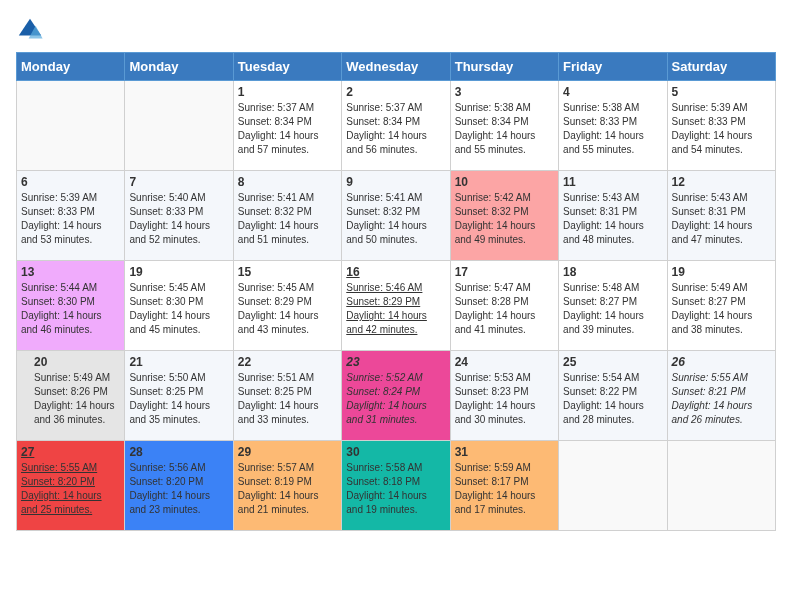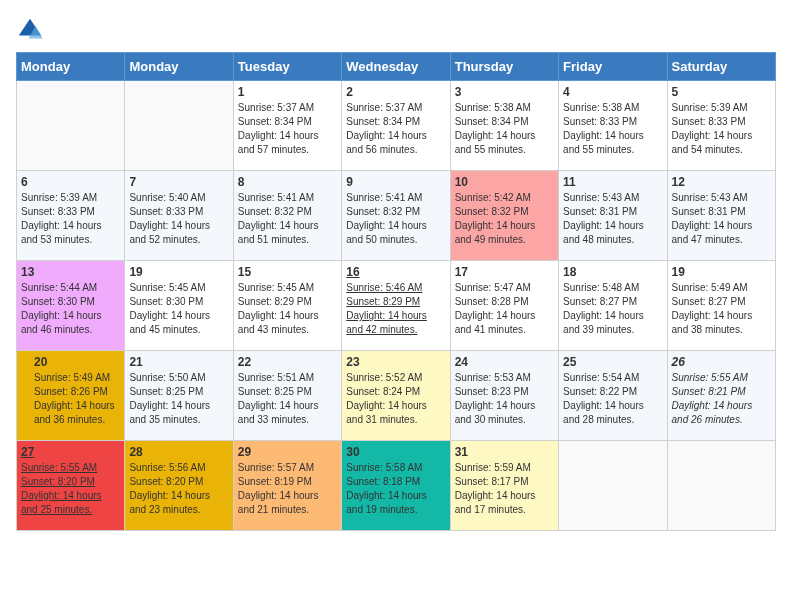--- a/index.html
+++ b/index.html
@@ -237,39 +237,39 @@
         </div>
         </td>
         <td style="background-color: rgb(255, 255, 255);">
           <div class="day-number">19</div>
         <div class="day-info">
           Sunrise: 5:49 AM<br>Sunset: 8:27 PM<br>Daylight: 14 hours and 38 minutes.
         </div>
         </td>
       </tr>
       <tr>
-        <td style="background-color: #eab308; padding-left: 17px;">
+        <td style="background-color: #e5e5e5; padding-left: 17px;">
           <div class="day-number">20</div>
         <div class="day-info">
           Sunrise: 5:49 AM<br>Sunset: 8:26 PM<br>Daylight: 14 hours and 36 minutes.
         </div>
         </td>
         <td style="background-color: rgb(244, 247, 251);">
           <div class="day-number">21</div>
         <div class="day-info">
           Sunrise: 5:50 AM<br>Sunset: 8:25 PM<br>Daylight: 14 hours and 35 minutes.
         </div>
         </td>
         <td style="background-color: rgb(244, 247, 251);">
           <div class="day-number">22</div>
         <div class="day-info">
           Sunrise: 5:51 AM<br>Sunset: 8:25 PM<br>Daylight: 14 hours and 33 minutes.
         </div>
         </td>
-        <td style="background-color: #fef9c3;">
+        <td style="background-color: #ec4899; font-style: italic;">
           <div class="day-number">23</div>
         <div class="day-info">
           Sunrise: 5:52 AM<br>Sunset: 8:24 PM<br>Daylight: 14 hours and 31 minutes.
         </div>
         </td>
         <td style="background-color: rgb(244, 247, 251);">
           <div class="day-number">24</div>
         <div class="day-info">
           Sunrise: 5:53 AM<br>Sunset: 8:23 PM<br>Daylight: 14 hours and 30 minutes.
         </div>
@@ -287,39 +287,39 @@
         </div>
         </td>
       </tr>
       <tr>
         <td style="background-color: #ef4444; text-decoration: underline;">
           <div class="day-number">27</div>
         <div class="day-info">
           Sunrise: 5:55 AM<br>Sunset: 8:20 PM<br>Daylight: 14 hours and 25 minutes.
         </div>
         </td>
-        <td style="background-color: #eab308; margin-left: 8px;">
+        <td style="background-color: #3b82f6; margin-left: 8px;">
           <div class="day-number">28</div>
         <div class="day-info">
           Sunrise: 5:56 AM<br>Sunset: 8:20 PM<br>Daylight: 14 hours and 23 minutes.
         </div>
         </td>
         <td style="background-color: #fdba74;">
           <div class="day-number">29</div>
         <div class="day-info">
           Sunrise: 5:57 AM<br>Sunset: 8:19 PM<br>Daylight: 14 hours and 21 minutes.
         </div>
         </td>
         <td style="background-color: #14b8a6;">
           <div class="day-number">30</div>
         <div class="day-info">
           Sunrise: 5:58 AM<br>Sunset: 8:18 PM<br>Daylight: 14 hours and 19 minutes.
         </div>
         </td>
-        <td style="background-color: #fef9c3;">
+        <td style="background-color: #fdba74;">
           <div class="day-number">31</div>
         <div class="day-info">
           Sunrise: 5:59 AM<br>Sunset: 8:17 PM<br>Daylight: 14 hours and 17 minutes.
         </div>
         </td>
         <td class="empty-cell"></td>
         <td class="empty-cell"></td>
       </tr>
     </tbody>
 </table>

